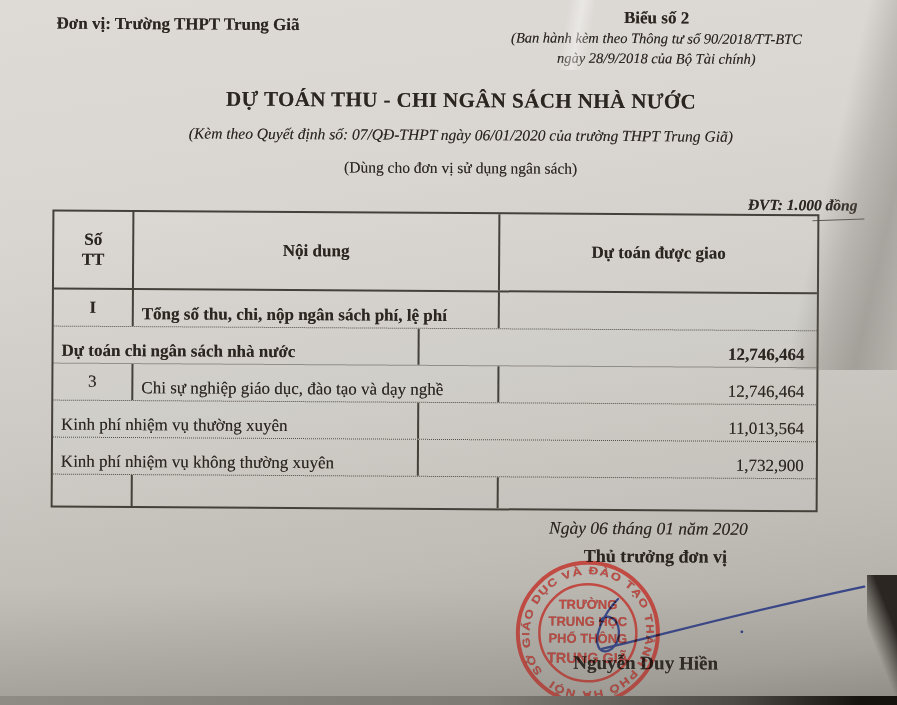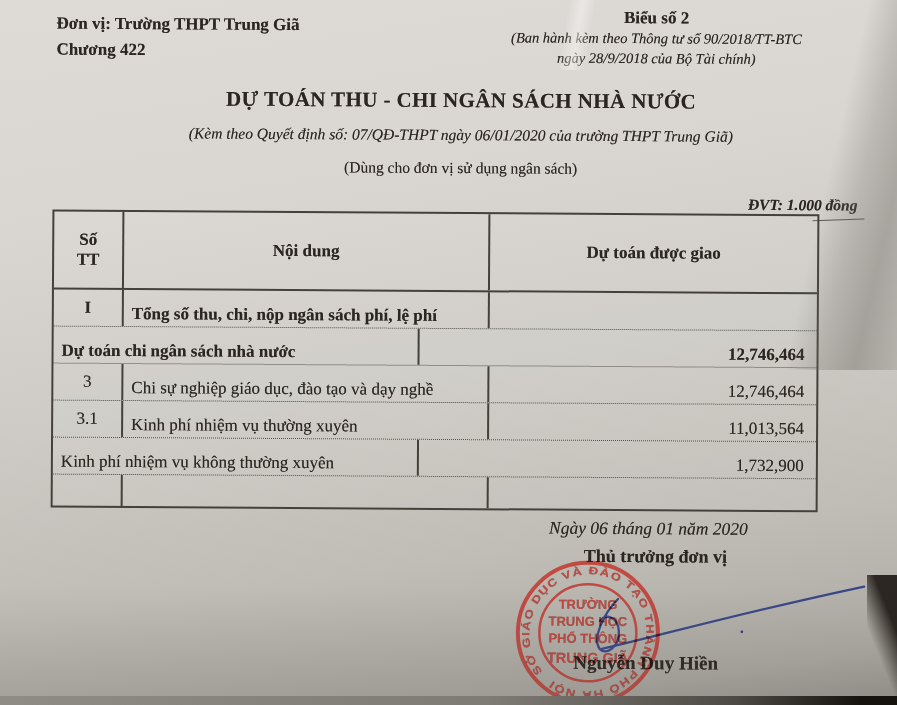--- a/index.html
+++ b/index.html
@@ -33,21 +33,21 @@
   .doc-title{font-weight:bold;font-size:21px;letter-spacing:.4px;}
   .doc-subtitle{font-style:italic;font-size:15.5px;margin-top:13px;}
   .doc-usage{font-size:15.5px;margin-top:15px;}
 
   .dvt{position:absolute;right:40px;top:194px;font-weight:bold;font-style:italic;font-size:15.5px;}
 
   .btable{position:absolute;left:52px;top:212px;width:763px;
     border:2px solid #44403a;background:rgba(255,255,255,.06);}
   .trow{display:flex;align-items:stretch;}
   .cell{box-sizing:border-box;}
-  .c-stt{width:70px;border-right:2px solid #44403a;display:flex;flex-direction:column;
+  .c-stt{width:80px;border-right:2px solid #44403a;display:flex;flex-direction:column;
     align-items:center;justify-content:center;font-size:17px;}
   .c-content{width:366px;border-right:2px solid #44403a;display:flex;align-items:flex-end;
     padding:0 4px 2px 8px;font-size:17px;}
   .c-value{flex:1;display:flex;align-items:flex-end;justify-content:flex-end;
     padding:0 12px 2px 4px;font-size:17px;}
   .thead{height:76px;border-bottom:2px solid #44403a;font-weight:bold;}
   .thead .c-content,.thead .c-value{align-items:center;justify-content:center;padding:0;}
   .drow{height:36px;border-bottom:1px dotted #514c45;}
   .drow.last{height:31px;border-bottom:none;}
   .bold{font-weight:bold;}
@@ -63,21 +63,20 @@
   .signature{position:absolute;left:548px;top:556px;mix-blend-mode:multiply;}
 </style>
 </head>
 <body>
 
 <div class="paper">
   <div class="sheet">
 
     <div class="hdr-left">
       <div>Đơn vị: Trường THPT Trung Giã</div>
-      <div>Chương 422</div>
     </div>
 
     <div class="hdr-right">
       <div class="form-no">Biểu số 2</div>
       <div class="form-note">(Ban hành kèm theo Thông tư số 90/2018/TT-BTC</div>
       <div class="form-note">ngày 28/9/2018 của Bộ Tài chính)</div>
     </div>
 
     <div class="title-block">
       <div class="doc-title">DỰ TOÁN THU - CHI NGÂN SÁCH NHÀ NƯỚC</div>
@@ -106,21 +105,20 @@
       <div class="trow drow bold">
         <div class="cell c-content">Dự toán chi ngân sách nhà nước</div>
         <div class="cell c-value">12,746,464</div>
       </div>
       <div class="trow drow">
         <div class="cell c-stt">3</div>
         <div class="cell c-content">Chi sự nghiệp giáo dục, đào tạo và dạy nghề</div>
         <div class="cell c-value">12,746,464</div>
       </div>
       <div class="trow drow">
-        <div class="cell c-stt">3.1</div>
         <div class="cell c-content">Kinh phí nhiệm vụ thường xuyên</div>
         <div class="cell c-value">11,013,564</div>
       </div>
       <div class="trow drow">
         <div class="cell c-content">Kinh phí nhiệm vụ không thường xuyên</div>
         <div class="cell c-value">1,732,900</div>
       </div>
       <div class="trow drow last">
         <div class="cell c-stt"></div>
         <div class="cell c-content"></div>

